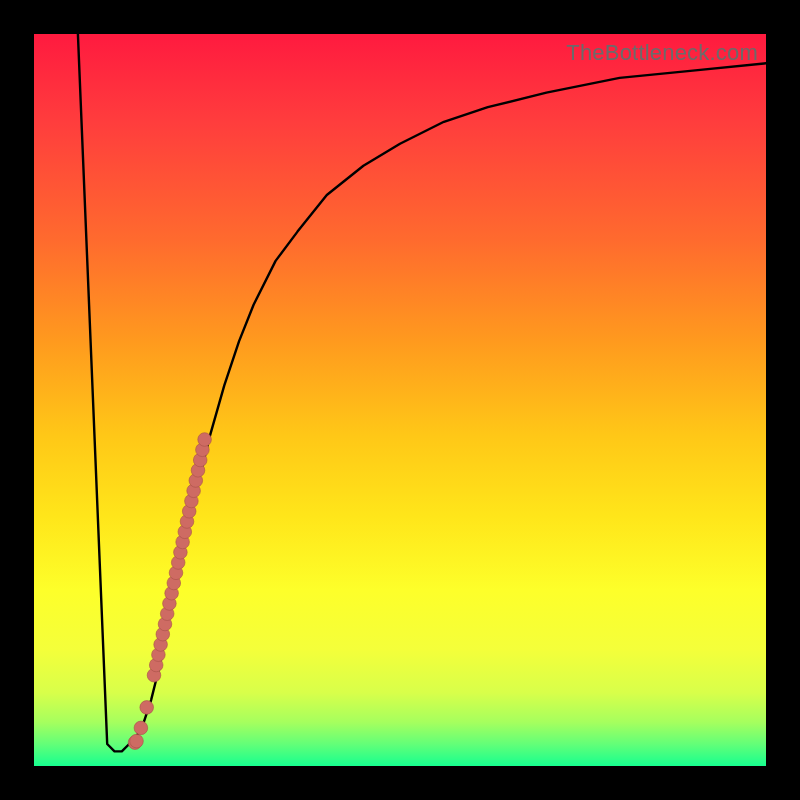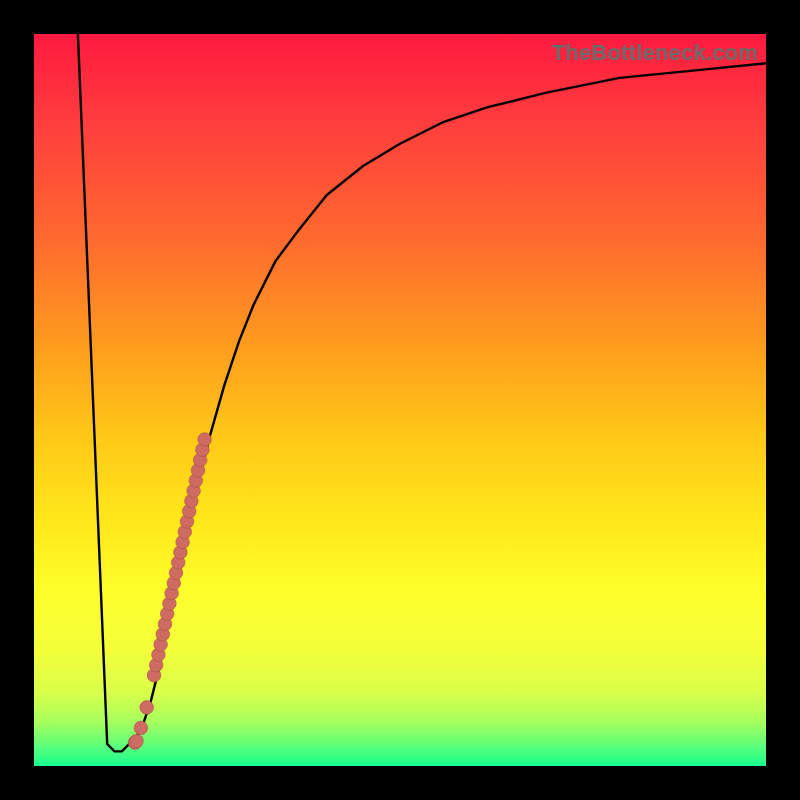--- a/index.html
+++ b/index.html
@@ -38,21 +38,21 @@
       #63ff78 97%,
       #17ff8f 100%
     );
   }
   .watermark {
     position: absolute;
     top: 6px;
     right: 8px;
     color: #6b6b6b;
     font-size: 22px;
-    font-weight: 700;
+    font-weight: 400;
     letter-spacing: 0.2px;
     user-select: none;
     pointer-events: none;
   }
   svg {
     position: absolute;
     left: 0;
     top: 0;
   }
 </style>

